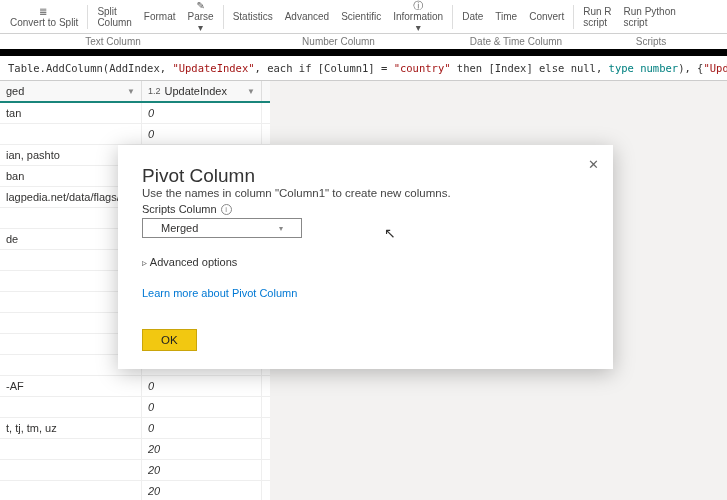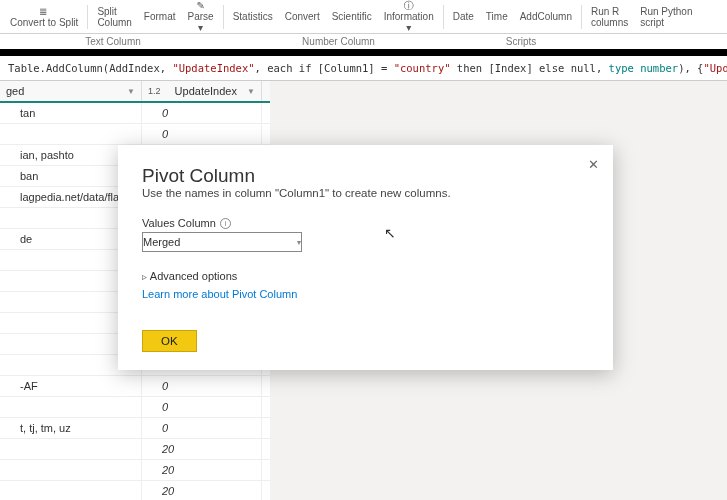--- a/index.html
+++ b/index.html
@@ -62,34 +62,34 @@
     font-size: 11px;
   }
   .grid-head-cell {
     padding: 4px 6px;
     border-right: 1px solid #ddd;
     display: flex;
     justify-content: space-between;
     align-items: center;
   }
   .c1 { width: 142px; }
-  .c2 { width: 120px; display: flex; align-items: center; text-align: center; }
+  .c2 { width: 120px; display: flex; align-items: center; }
   .dtype-icon {
     font-size: 9px;
     color: #555;
     margin-right: 4px;
   }
   .dd-chev { font-size: 8px; color: #888; }
   .grid-row {
     display: flex;
     border-bottom: 1px solid #eee;
     font-size: 11px;
   }
   .gc {
-    padding: 3px 20px;
+    padding: 3px 6px;
     border-right: 1px solid #eee;
     height: 20px;
     line-height: 14px;
     overflow: hidden;
     white-space: nowrap;
   }
   .gc.c2 { text-align: right; font-style: italic; color: #333; }
 
   
   .dialog-backdrop {
@@ -116,21 +116,21 @@
     cursor: pointer;
   }
   .dialog-title {
     font-size: 19px;
     font-weight: 300;
     color: #333;
   }
   .dialog-desc {
     font-size: 11.5px;
     color: #444;
-    margin-bottom: 18px;
+    margin-bottom: 4px;
   }
   .field-label {
     font-size: 11px;
     color: #333;
     margin-bottom: 3px;
     display: flex;
     align-items: center;
     gap: 4px;
   }
   .info-icon {
@@ -138,32 +138,32 @@
     width: 11px; height: 11px;
     border: 1px solid #888;
     border-radius: 50%;
     font-size: 8px;
     align-items: center; justify-content: center;
     color: #888;
   }
   .select {
     width: 160px;
     border: 1px solid #888;
-    padding: 3px 0;
+    padding: 3px 18px;
     font-size: 11px;
     display: flex;
     justify-content: space-between;
     align-items: center;
     cursor: pointer;
     margin-bottom: 18px;
   }
   .adv {
     font-size: 11px;
     color: #333;
-    margin-bottom: 6px;
+    margin-bottom: 19px;
     cursor: pointer;
   }
   .adv::before { content: "▹ "; color: #666; font-size: 10px;}
   .learn {
     font-size: 11px;
     color: #0078d4;
     text-decoration: none;
     cursor: pointer;
     display: block;
     margin-bottom: 30px;
@@ -202,36 +202,37 @@
     <span class="ribbon-micro">≣</span>
       <span>Convert to Split</span>
   </div>
   <div class="ribbon-sep"></div>
   <div class="ribbon-btn" style="white-space:pre">Split
 Column</div>
   <div class="ribbon-btn">Format</div>
   <div class="ribbon-btn"><span>✎</span> <span>Parse</span> ▾</div>
   <div class="ribbon-sep"></div>
   <div class="ribbon-btn">Statistics</div>
-  <div class="ribbon-btn">Convert</div>
+  <div class="ribbon-btn">Advanced</div>
   <div class="ribbon-btn">Scientific</div>
   <div class="ribbon-btn"><span>ⓘ</span> <span>Information</span> ▾</div>
   <div class="ribbon-sep"></div>
   <div class="ribbon-btn">Date</div>
   <div class="ribbon-btn">Time</div>
-  <div class="ribbon-btn">AddColumn</div>
+  <div class="ribbon-btn">Convert</div>
   <div class="ribbon-sep"></div>
   <div class="ribbon-btn" style="white-space:pre">Run R
-columns</div>
+script</div>
   <div class="ribbon-btn" style="white-space:pre">Run Python
 script</div>
 </div>
 <div class="rgroup-labels">
   <div class="rgl" style="width:226px">Text Column</div>
   <div class="rgl" style="width:225px">Number Column</div>
+  <div class="rgl" style="width:130px">Date &amp; Time Column</div>
   <div class="rgl" style="width:140px">Scripts</div>
 </div>
 
 <div class="formula-bar">
   <span>Table.AddColumn(AddIndex, </span><span class="fx-tok-str">"UpdateIndex"</span><span>, each if [Column1] = </span><span class="fx-tok-str">"country"</span><span> then [Index] else null, </span><span class="fx-tok-t">type number</span><span>), {</span><span class="fx-tok-str">"UpdateIndex"</span>
 </div>
 
 <div class="grid">
   <div class="grid-head">
     <div class="grid-head-cell c1">
@@ -327,21 +328,21 @@
       </div>
     </div>
 </div>
 
 <div class="dialog-backdrop">
   <div class="dialog">
     <div class="dialog-close">✕</div>
     <div class="dialog-title">Pivot Column</div>
     <div class="dialog-desc">Use the names in column "Column1" to create new columns.</div>
     <div class="field-label">
-      <span>Values Column</span>
+      <span>Scripts Column</span>
       <span class="info-icon">i</span>
     </div>
     <div class="select">
       <span>Merged</span>
       <span class="dd-chev">▾</span>
     </div>
     <div class="adv">Advanced options</div>
     <a class="learn">Learn more about Pivot Column</a>
     <div class="dialog-footer">
       <button class="btn primary">OK</button>

